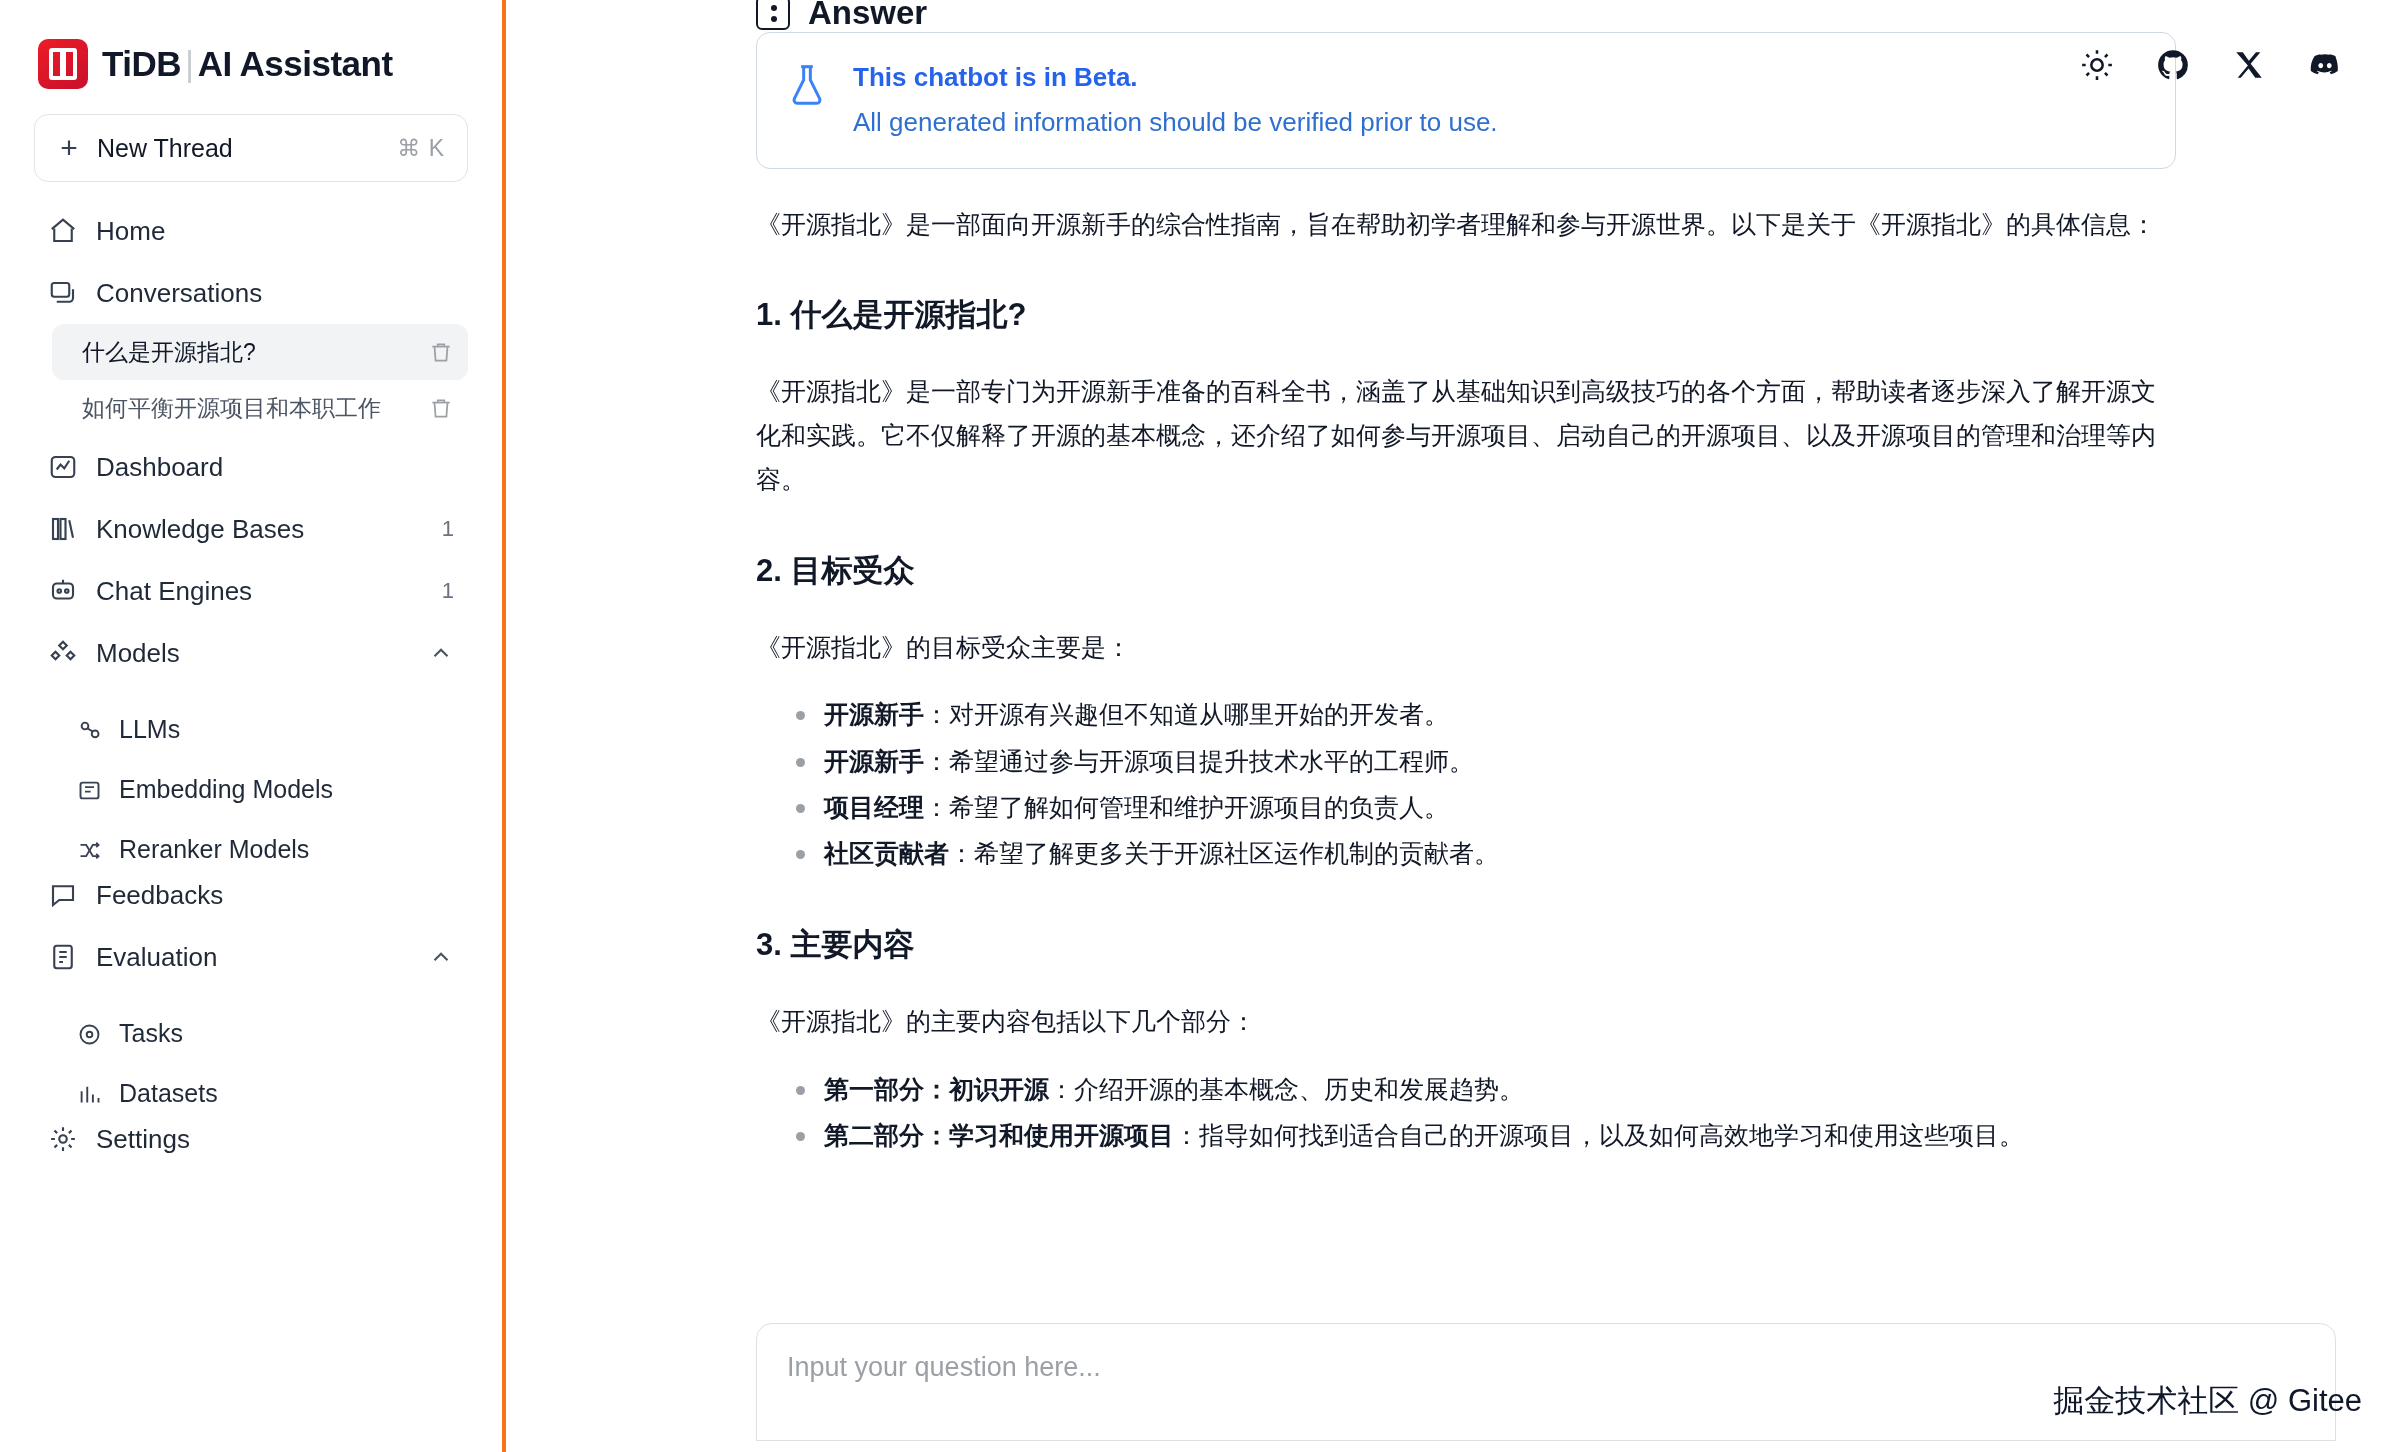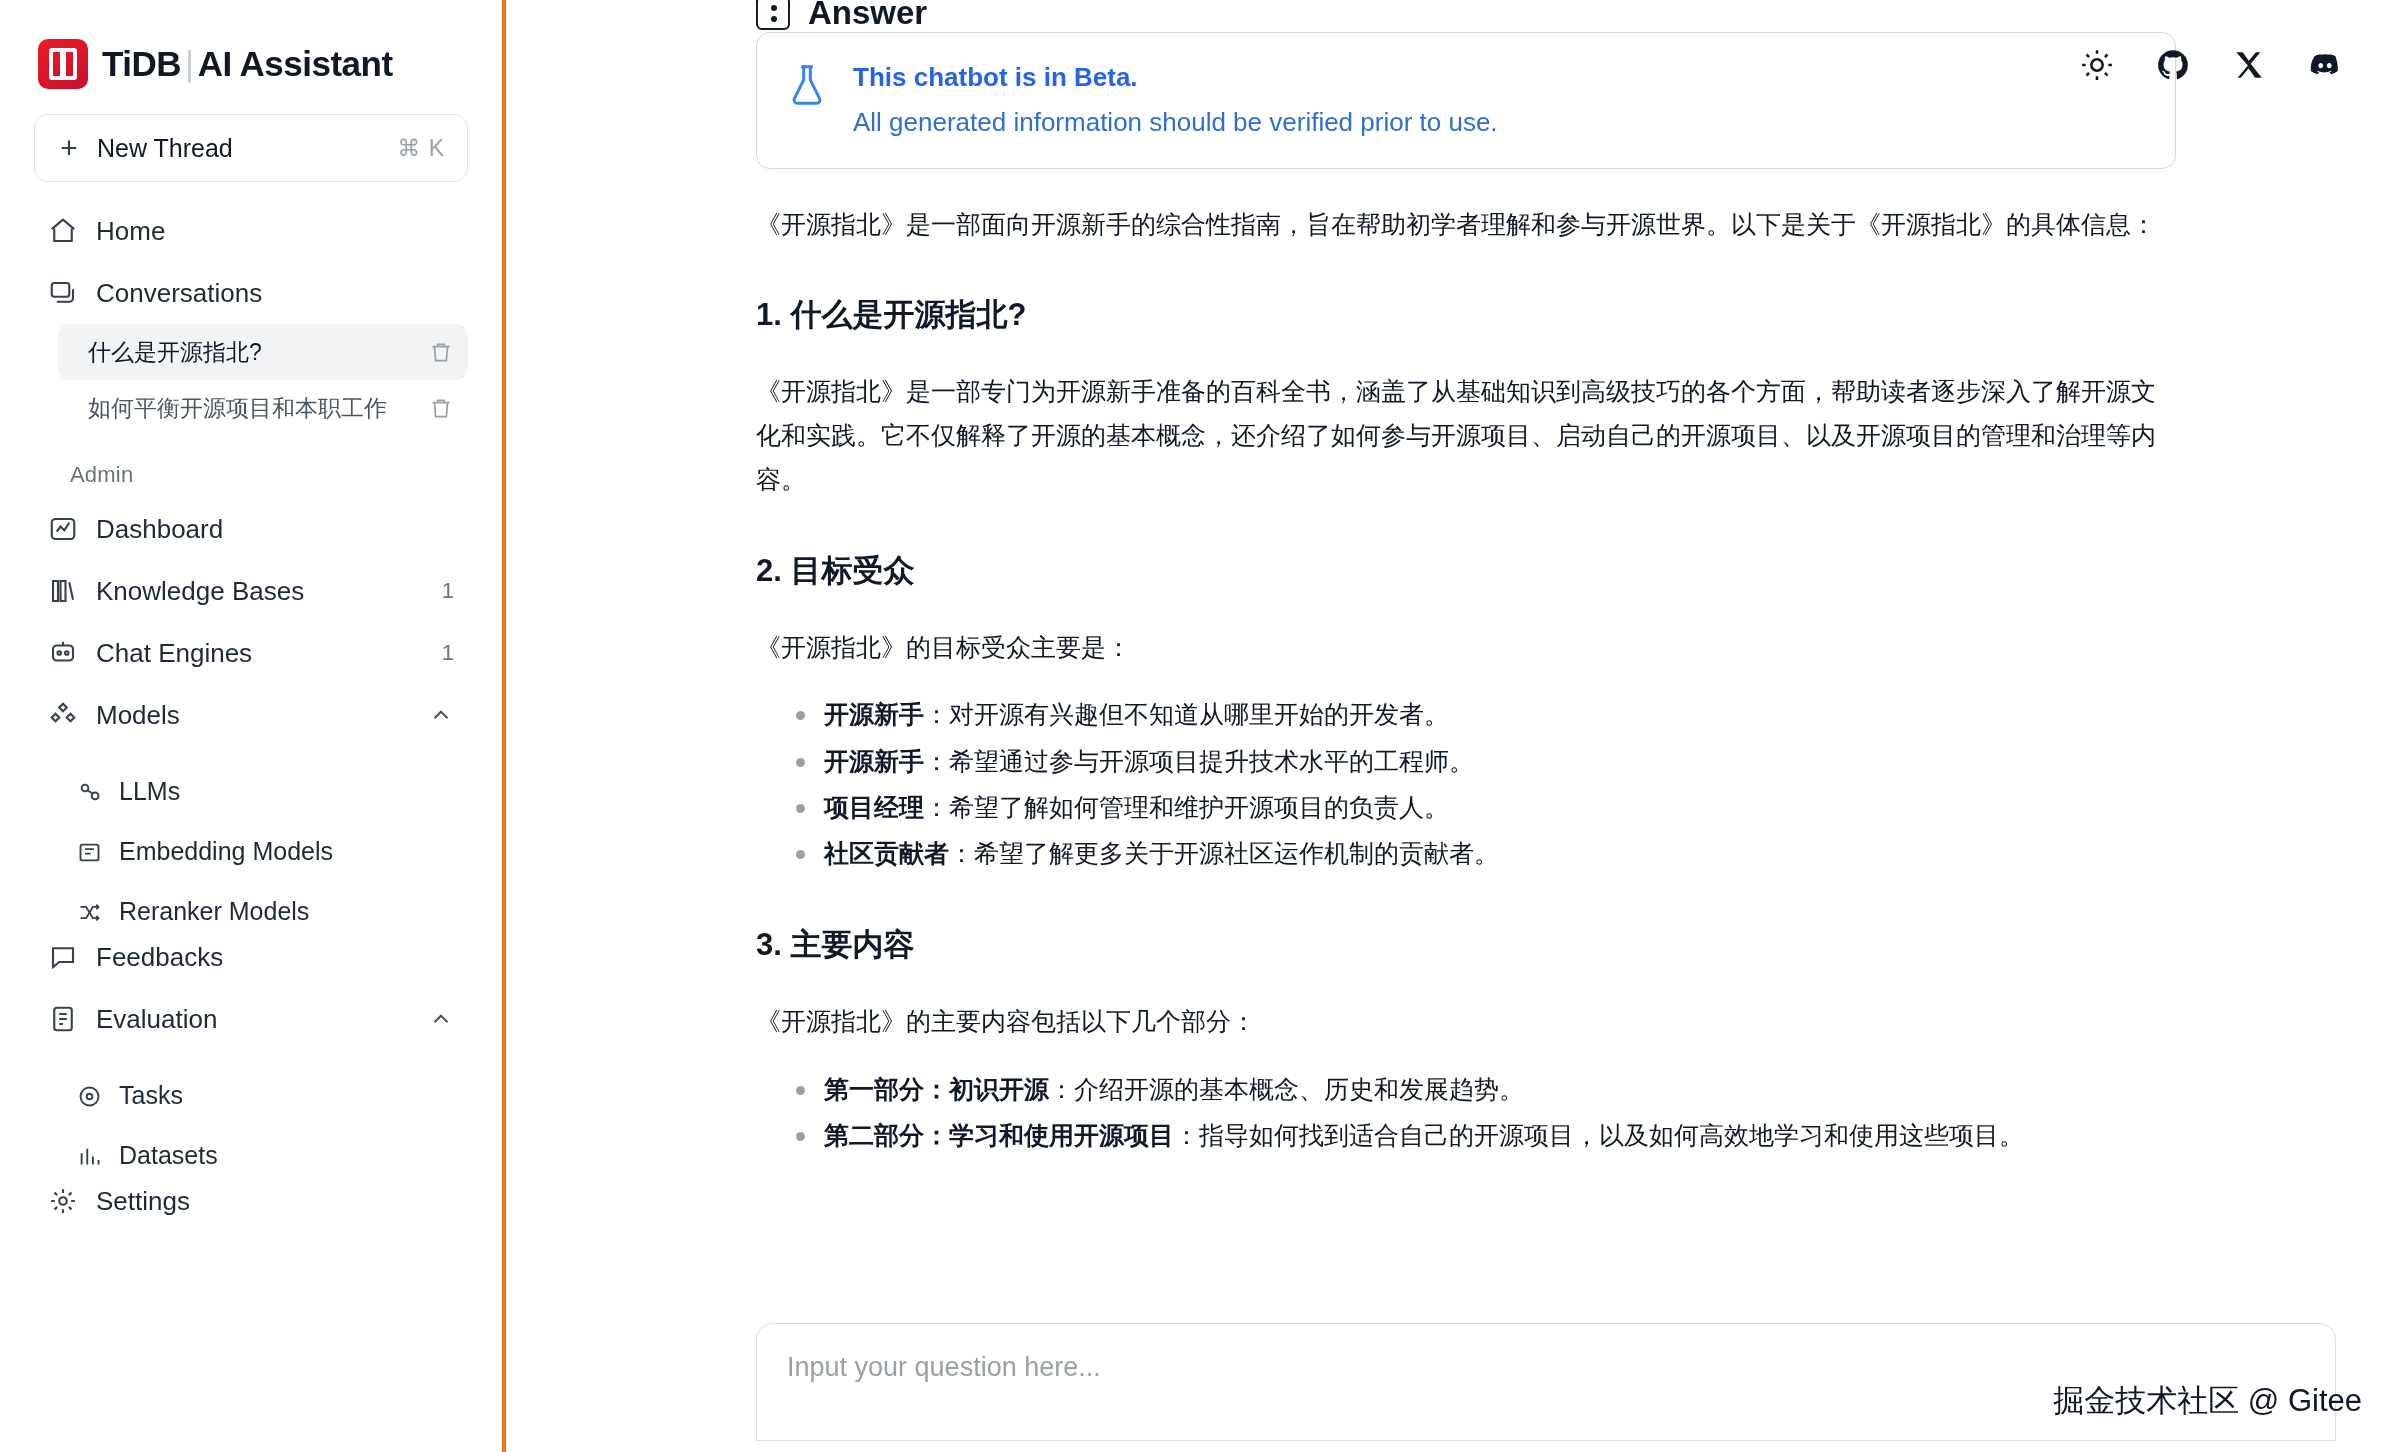--- a/index.html
+++ b/index.html
@@ -96,21 +96,21 @@
   }
   .nav-item .label { flex: 1; white-space: nowrap; }
   .nav-item .count { font-size: 22px; color: #6b7280; }
   .ico { width: 30px; height: 30px; flex: 0 0 30px; display: block; color: #374151; }
   .ico svg { display:block; width: 30px; height: 30px; stroke: currentColor; fill: none; stroke-width: 1.7; }
 
   .thread {
     display: flex;
     align-items: center;
     height: 56px;
-    margin-left: 24px;
+    margin-left: 18px;
     padding: 0 14px 0 30px;
     border-radius: 12px;
     font-size: 23px;
     color: #4b5563;
     cursor: pointer;
   }
   .thread.active { background: #f1f3f5; color: #111827; }
   .thread .t-label { flex: 1; white-space: nowrap; overflow: hidden; text-overflow: ellipsis; }
   .trash { width: 26px; height: 26px; color: #9aa0a6; }
   .trash svg { width: 26px; height: 26px; stroke: currentColor; fill: none; stroke-width: 1.6; }
@@ -298,21 +298,20 @@
         <span class="t-label">如何平衡开源项目和本职工作</span>
         <span class="trash">
           <svg viewBox="0 0 24 24">
               <path d="M4 7h16"></path>
               <path d="M9 7V5h6v2"></path>
               <path d="M6 7l1 13h10l1-13"></path>
             </svg>
         </span>
       </div>
 
-      <div class="section-label">Admin</div>
 
       <div class="nav-item">
         <span class="ico">
           <svg viewBox="0 0 24 24">
               <rect x="3" y="4" width="18" height="16" rx="3"></rect>
               <path d="M7 14l3-4 3 3 4-6"></path>
             </svg>
         </span>
         <span class="label">Dashboard</span>
       </div>

